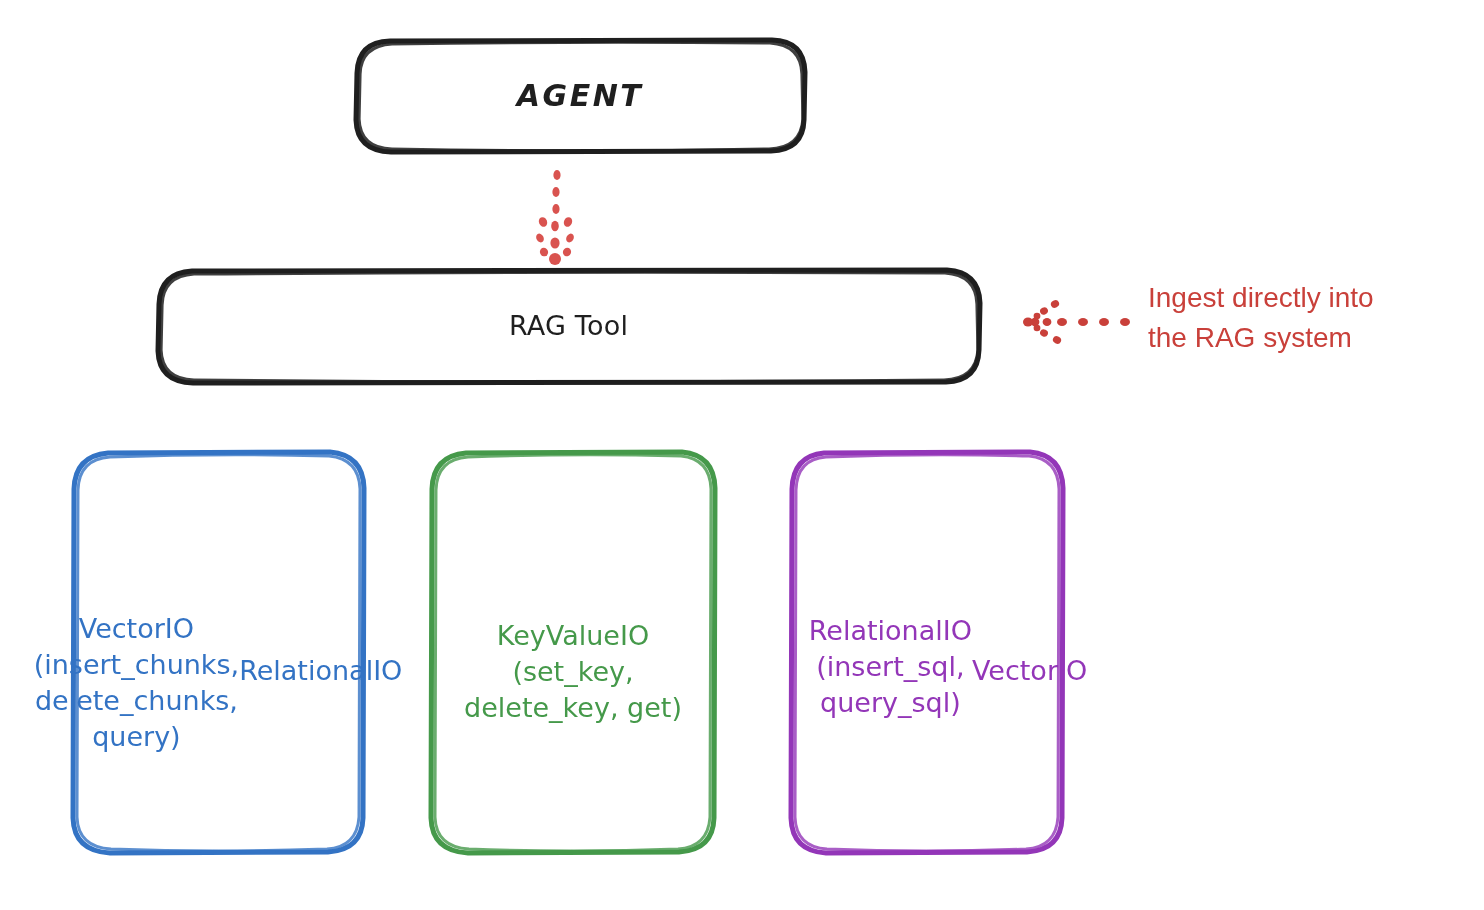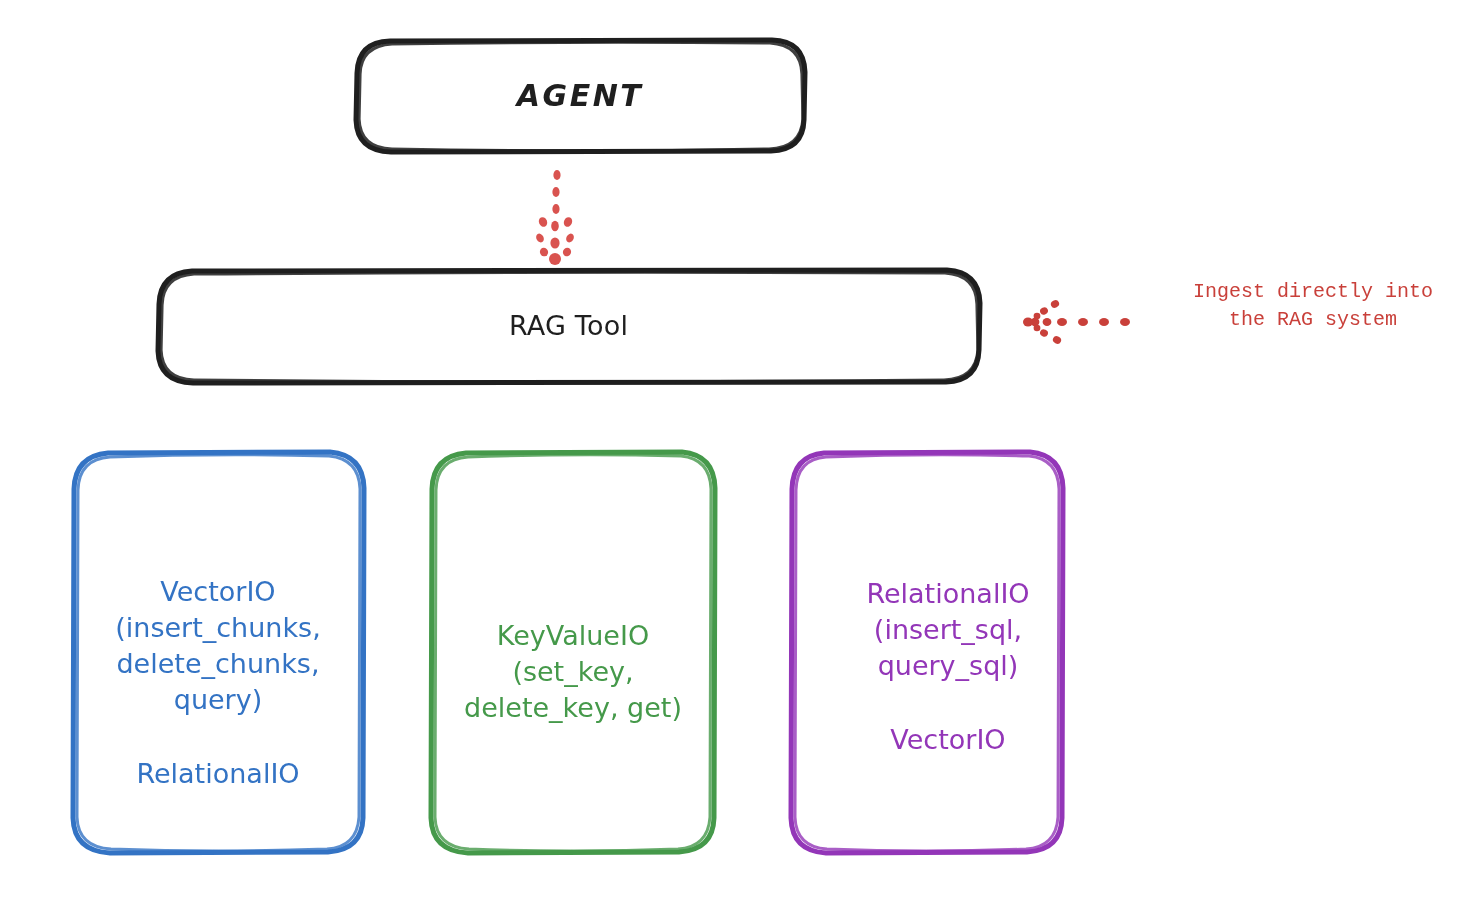--- a/index.html
+++ b/index.html
@@ -61,21 +61,20 @@
     height: 113px;
     font-size: 27px;
     color: #1f1f1f;
     font-family: "DejaVu Sans", sans-serif;
   }
 
   
   .provider-label {
     position: absolute;
     display: flex;
-    flex-direction: column;
     align-items: center;
     justify-content: center;
     text-align: center;
     font-size: 27px;
     line-height: 1.33;
     white-space: pre-line;
     font-family: "DejaVu Sans", sans-serif;
   }
   .provider-label .sig {
     white-space: pre-line;
@@ -92,26 +91,26 @@
   #vector-label .sig   { margin-top: 62px; }
   #keyvalue-label .sig { margin-top: 40px; }
   #relational-label .sig { margin-top: 30px; }
 
   
   #annotation-text {
     position: absolute;
     left: 1148px;
     top: 278px;
     width: 330px;
-    font-size: 20px;
+    font-size: 28px;
     line-height: 1.42;
     color: #c9403a;
-    text-align: center;
-    white-space: pre-line;
-    font-family: Liberation Mono, monospace;
+    text-align: left;
+    white-space: pre-line;
+    font-family: Liberation Sans, sans-serif;
   }
 </style>
 </head>
 <body>
 
 <div id="canvas">
 
   <svg id="sketch-layer" viewBox="0 0 1484 910">
 
     <g>

